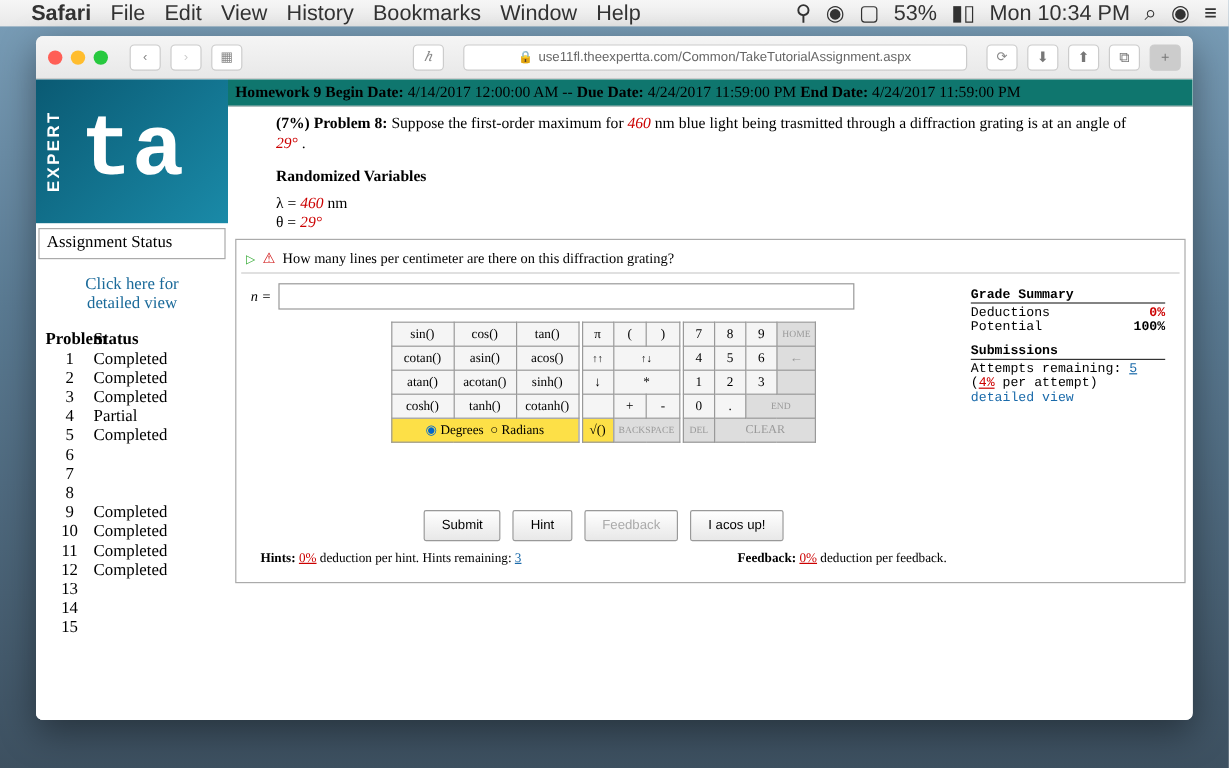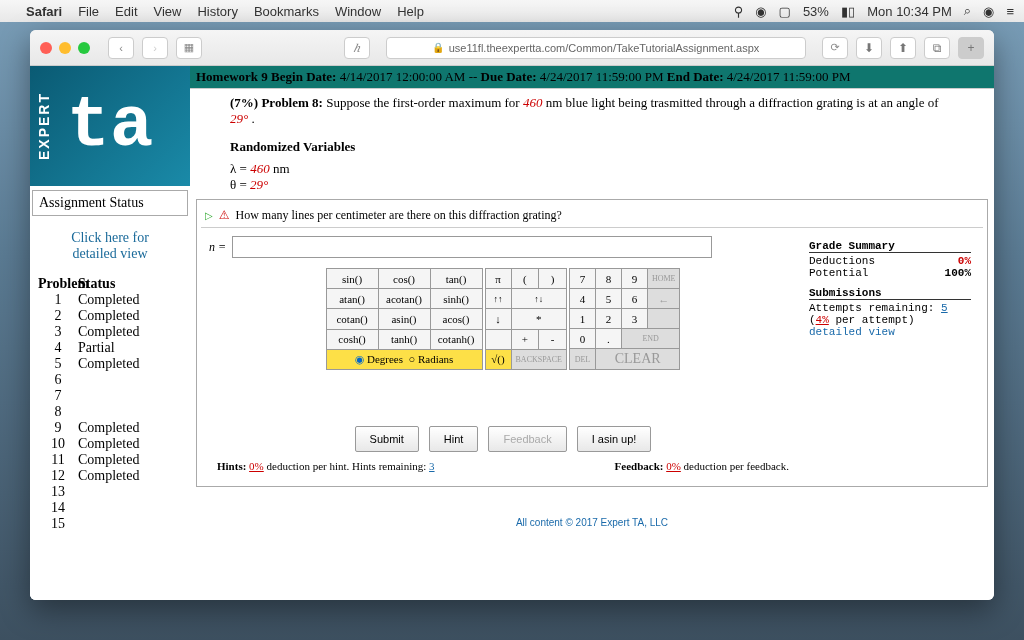--- a/index.html
+++ b/index.html
@@ -1,17 +1,17 @@
 <!DOCTYPE html>
 <html><head>
 <meta charset="utf-8">
 <style>
 * { box-sizing: border-box; margin: 0; padding: 0; }
 body { font-family: "Helvetica Neue", Arial, sans-serif; font-size: 12px; background: linear-gradient(to bottom, #7a9eb8 0%, #5a7a92 40%, #3d5060 100%); width: 1024px; height: 640px; overflow: hidden; }
-.menubar { height: 22px; background: linear-gradient(#f6f6f6,#e8e8e8); display: flex; align-items: center; padding: 0 10px; font-size: 13px; color: #333; }
+.menubar { height: 22px; background: linear-gradient(#f6f6f6,#e8e8e8); display: flex; align-items: center; padding: 0 10px; font-size: 18px; color: #333; }
 .menubar .left { display: flex; gap: 16px; align-items: center; }
 .menubar .right { margin-left: auto; display: flex; gap: 12px; align-items: center; }
 .apple { font-size: 14px; }
 .window { position: absolute; top: 30px; left: 30px; width: 964px; height: 570px; background: #f0f0f0; border-radius: 6px; box-shadow: 0 10px 30px rgba(0,0,0,.4); display: flex; flex-direction: column; overflow: hidden; }
 .titlebar { height: 36px; background: linear-gradient(#f5f5f5,#e8e8e8); display: flex; align-items: center; padding: 0 10px; gap: 8px; border-bottom: 1px solid #ccc; }
 .traffic { display: flex; gap: 7px; margin-right: 10px; }
 .tlight { width: 12px; height: 12px; border-radius: 50%; }
 .red{background:#ff5f56}.yellow{background:#ffbd2e}.green{background:#27c93f}
 .navbtn { width: 26px; height: 22px; border: 1px solid #ccc; border-radius: 4px; background: #fff; display: flex; align-items: center; justify-content: center; font-size: 11px; color: #888; }
 .urlbar { flex: 1; height: 22px; background: #fff; border: 1px solid #ccc; border-radius: 4px; display: flex; align-items: center; justify-content: center; font-size: 11px; color: #666; margin: 0 8px; }
@@ -230,28 +230,28 @@
             </div>
             <div class="calc">
               <table>
                 <tbody>
                     <tr>
                       <td class="wide">sin()</td>
                       <td class="wide">cos()</td>
                       <td class="wide">tan()</td>
                     </tr>
                 <tr>
+                      <td class="wide">cotan()</td>
+                      <td class="wide">asin()</td>
+                      <td class="wide">acos()</td>
+                    </tr>
+                <tr>
                       <td class="wide">atan()</td>
                       <td class="wide">acotan()</td>
                       <td class="wide">sinh()</td>
-                    </tr>
-                <tr>
-                      <td class="wide">cotan()</td>
-                      <td class="wide">asin()</td>
-                      <td class="wide">acos()</td>
                     </tr>
                 <tr>
                       <td class="wide">cosh()</td>
                       <td class="wide">tanh()</td>
                       <td class="wide">cotanh()</td>
                     </tr>
                 <tr class="deg-row">
                       <td colspan="3"><span style="color:#06c">◉</span> <span>Degrees</span> &nbsp;○ <span>Radians</span></td>
                     </tr>
               </tbody>
@@ -302,30 +302,30 @@
                       <td>3</td>
                       <td class="home"></td>
                     </tr>
                 <tr>
                       <td>0</td>
                       <td>.</td>
                       <td colspan="2" class="home" style="font-size:8px">END</td>
                     </tr>
                 <tr class="deg-row">
                       <td class="home" style="font-size:8px">DEL</td>
-                      <td colspan="3" class="home" style="font-size:14px">CLEAR</td>
+                      <td colspan="3" class="home" style="font-size:10px">CLEAR</td>
                     </tr>
               </tbody>
                 </table>
             </div>
             <div class="actions">
               <button>Submit</button>
               <button>Hint</button>
               <button class="disabled">Feedback</button>
-              <button>I asin up!</button>
+              <button>I acos up!</button>
             </div>
             <div class="hints-line">
               <div>
                 <b>Hints: </b>
                 <u class="red-txt">0%</u>
                 <span> deduction per hint. Hints remaining: </span>
                 <u class="blue-txt">3</u>
               </div>
               <div class="fb">
                 <b>Feedback: </b>
@@ -344,16 +344,15 @@
                 <span>Potential</span>
                 <b>100%</b>
               </div>
             <div class="gtitle" style="margin-top:8px">Submissions</div>
             <div><span>Attempts remaining: </span><u class="blue-txt">5</u></div>
             <div><span>(</span><u class="red-txt">4%</u><span> per attempt)</span></div>
             <div class="blue-txt">detailed view</div>
           </div>
         </div>
       </div>
-      <div class="copy">All content © 2017 Expert TA, LLC</div>
     </div>
   </div>
 </div>
 
 </body></html>

